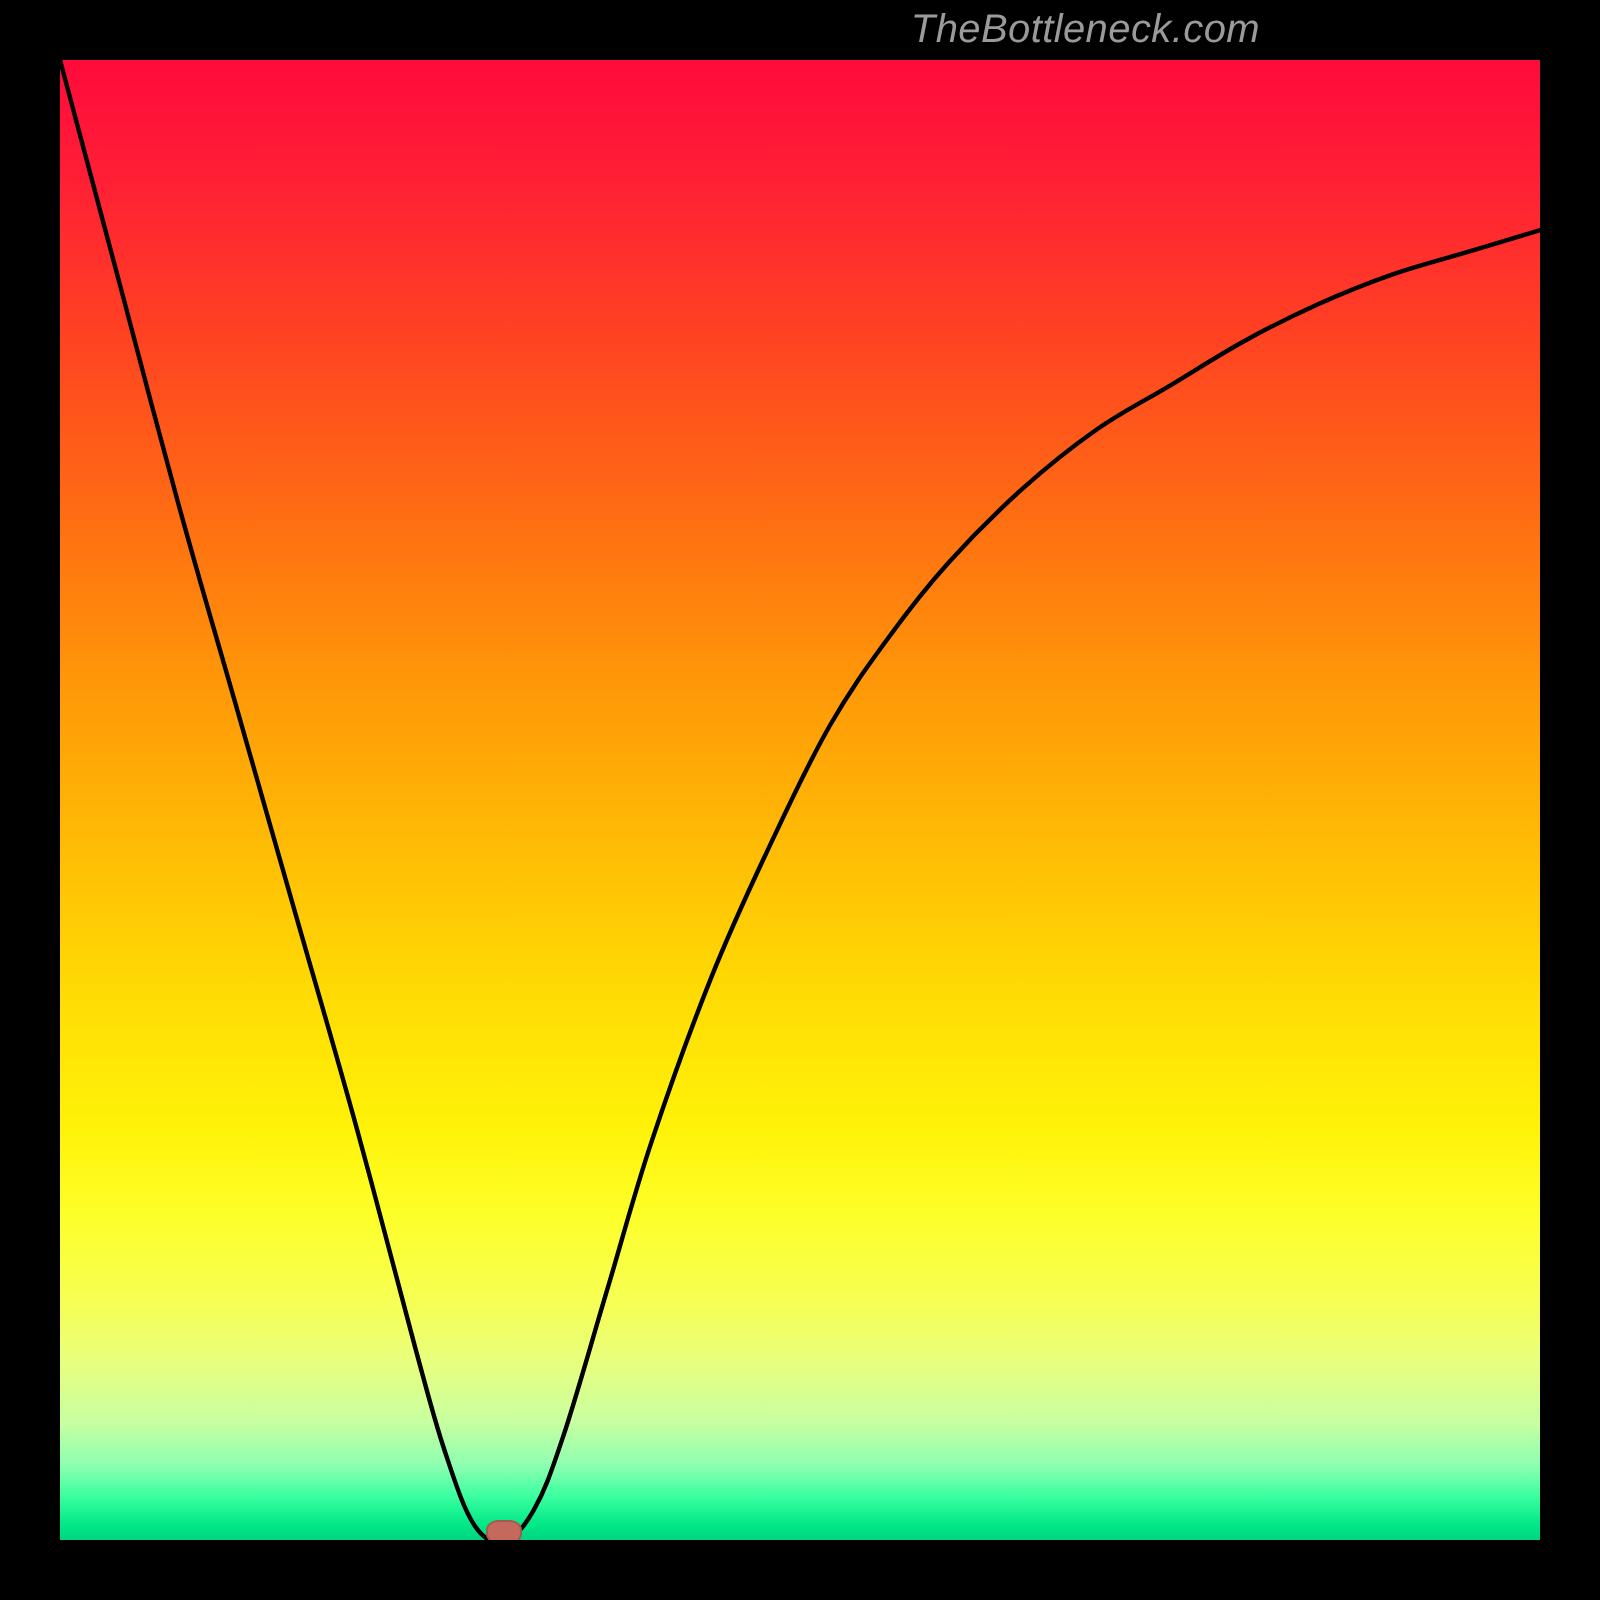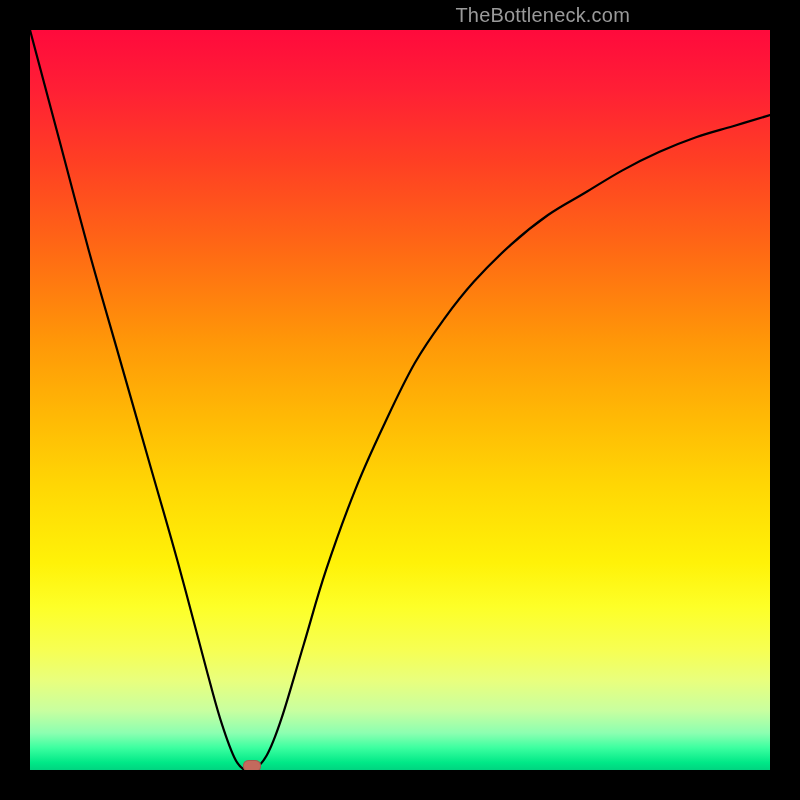--- a/index.html
+++ b/index.html
@@ -9,20 +9,21 @@
     height: 800px;
     overflow: hidden;
     background: #000;
     font-family: Arial, Helvetica, sans-serif;
   }
   .frame {
     position: relative;
     width: 638px;
     height: 800px;
     background: #000;
+    font-style: italic;
   }
   .plot-area {
     position: absolute;
     left: 30px;
     top: 30px;
     width: 740px;
     height: 740px;
     background: linear-gradient(to bottom,
       #ff0a3c 0%,
       #ff1f35 8%,

